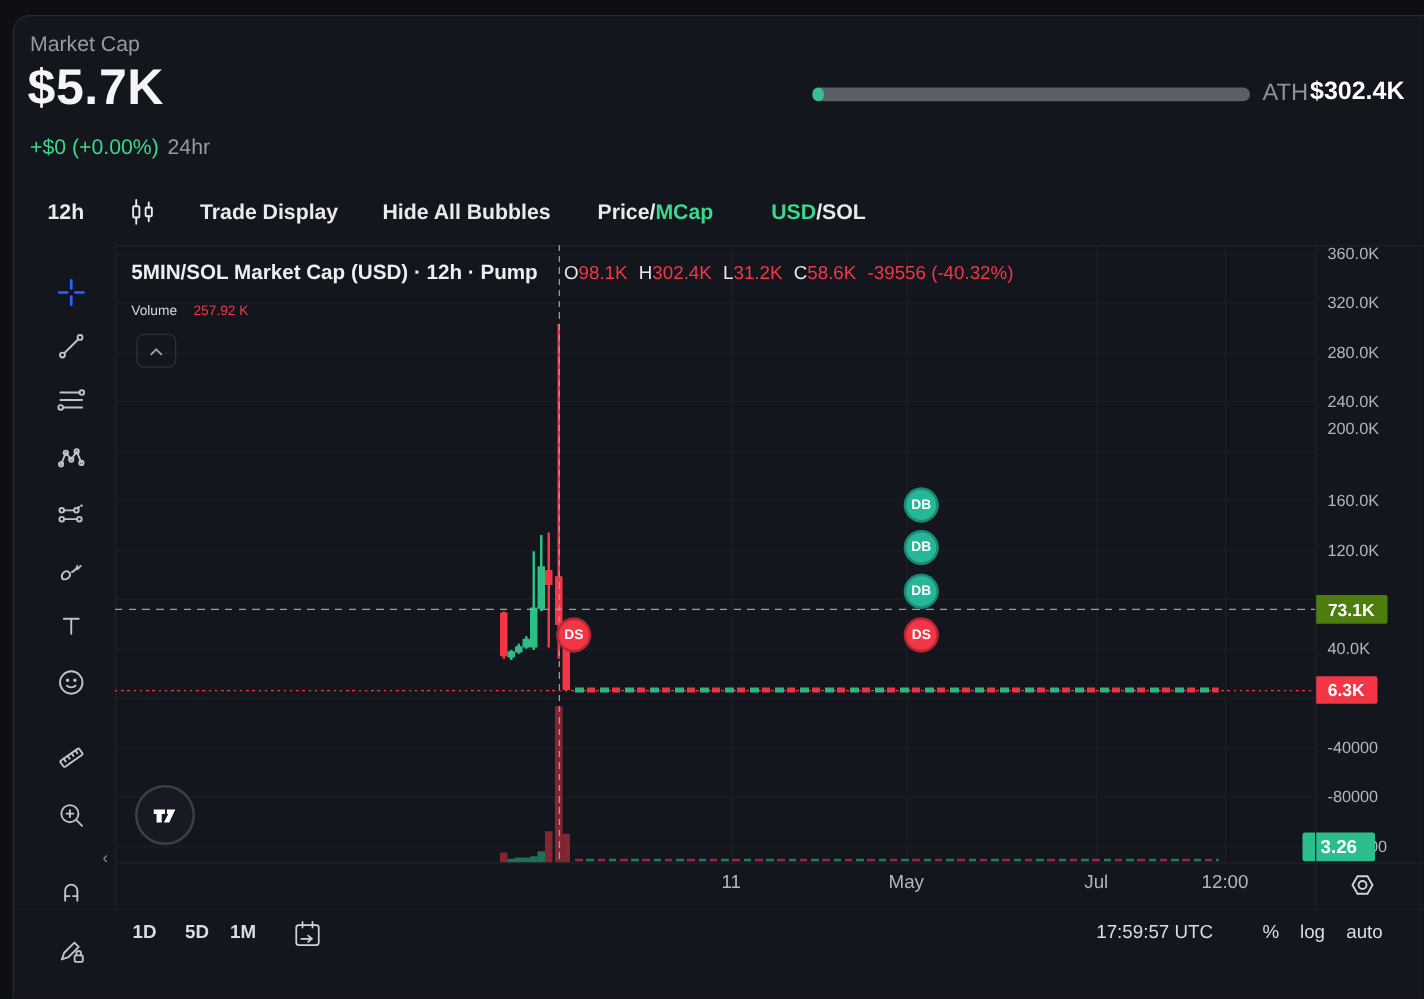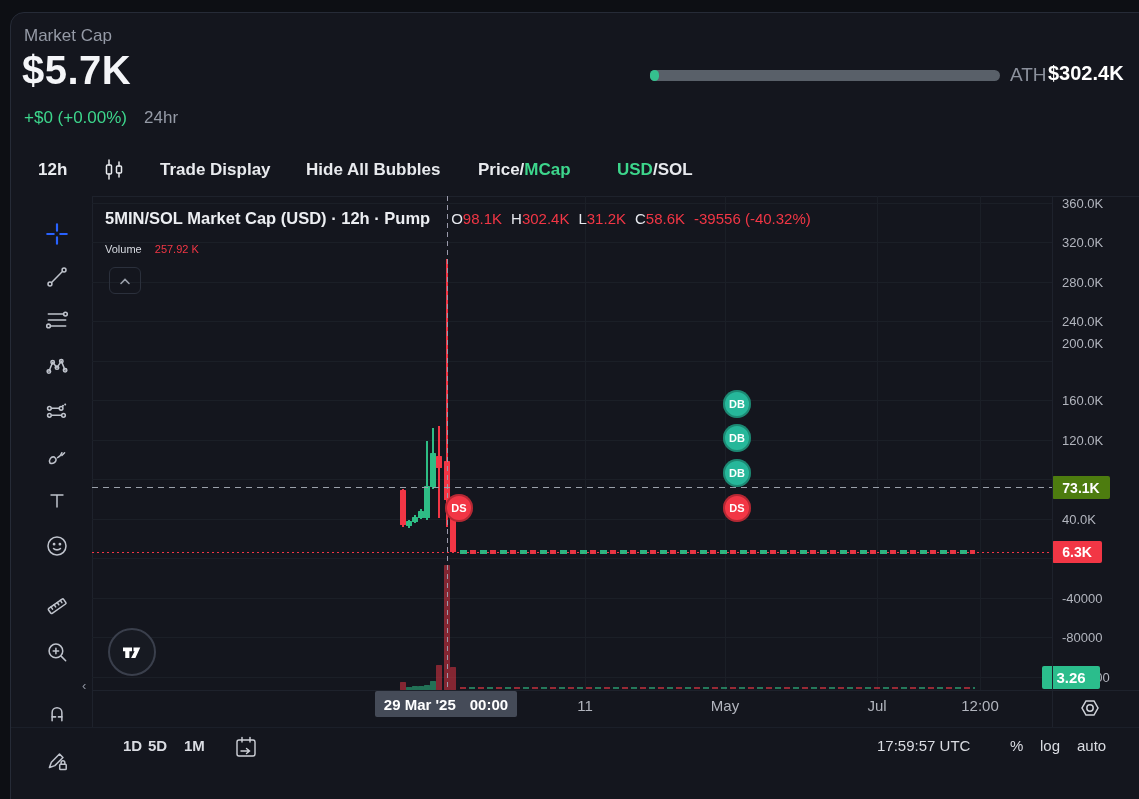--- a/index.html
+++ b/index.html
@@ -4,21 +4,21 @@
 <style>
   html,body{margin:0;padding:0;background:#0d0f14;width:1139px;height:799px;overflow:hidden;
     font-family:"Liberation Sans",sans-serif;-webkit-font-smoothing:antialiased;}
   #stage{position:relative;width:1139px;height:799px;}
   .abs{position:absolute;}
   .card{left:10px;top:12px;width:1140px;height:800px;background:#14161e;border:1px solid #262b37;border-radius:14px;}
   
   .mc-label{left:24px;top:26px;font-size:17px;color:#959aa6;}
   .mc-value{left:22px;top:48px;font-size:40px;font-weight:bold;color:#f4f5f8;letter-spacing:.5px;}
   .mc-change{left:24px;top:108px;font-size:17px;color:#3dd68c;}
-  .mc-period{color:#959aa6;margin-left:17px;}
+  .mc-period{color:#959aa6;margin-left:7px;}
   .ath-track{left:650px;top:70px;width:350px;height:11px;background:#596069;border-radius:6px;}
   .ath-fill{left:0;top:0;height:11px;border-radius:6px;background:#35c08e;}
   .ath-label{left:1010px;top:64px;font-size:19px;color:#8b909c;}
   .ath-value{left:1048px;top:62px;font-size:20px;font-weight:bold;color:#ffffff;}
   
   .ttb{top:160px;font-size:17px;font-weight:bold;color:#e8eaee;cursor:pointer;}
   .grn{color:#3dd68c;}
   .wht{color:#e8eaee;}
   
   .tool{width:34px;height:34px;left:40px;display:flex;align-items:center;justify-content:center;cursor:pointer;}
@@ -319,34 +319,30 @@
 
   <div class="abs time-sep"></div>
   <div class="abs axis-sep-v"></div>
   <div class="abs" style="left:92px;top:690px;width:960px;height:37px;cursor:ew-resize"></div>
   <div id="xTicks">
       <div class="abs xtick" style="left: 585px;">11</div>
       <div class="abs xtick" style="left: 725px;">May</div>
       <div class="abs xtick" style="left: 877px;">Jul</div>
       <div class="abs xtick" style="left: 980px;">12:00</div>
     </div>
-  <div class="abs time-badge">
-    <span>29 Mar '25</span>
-    <span>00:00</span>
-  </div>
   <div class="abs hexbtn">
     <svg width="24" height="24" viewBox="0 0 24 24">
       <polygon points="8,5 16,5 20,12 16,19 8,19 4,12"></polygon>
         <circle cx="12" cy="12" r="3.2"></circle>
     </svg>
   </div>
 
   <div class="abs card-sep"></div>
   <div id="ranges">
-      <div class="abs ftxt" style="left: 123px; text-align: right;">1D</div>
+      <div class="abs ftxt" style="left: 106px; text-align: right;">1D</div>
       <div class="abs ftxt" style="left: 148px;">5D</div>
       <div class="abs ftxt" style="left: 184px;">1M</div>
     </div>
   <div class="abs cal">
     <svg width="28" height="28" viewBox="0 0 28 28">
       <rect x="5" y="7" width="18" height="16" rx="2"></rect>
       <line x1="10" y1="4.5" x2="10" y2="9"></line>
         <line x1="18" y1="4.5" x2="18" y2="9"></line>
       <path d="M9 18 h8 M14.5 15.5 L17.5 18 L14.5 20.5"></path>
     </svg>

